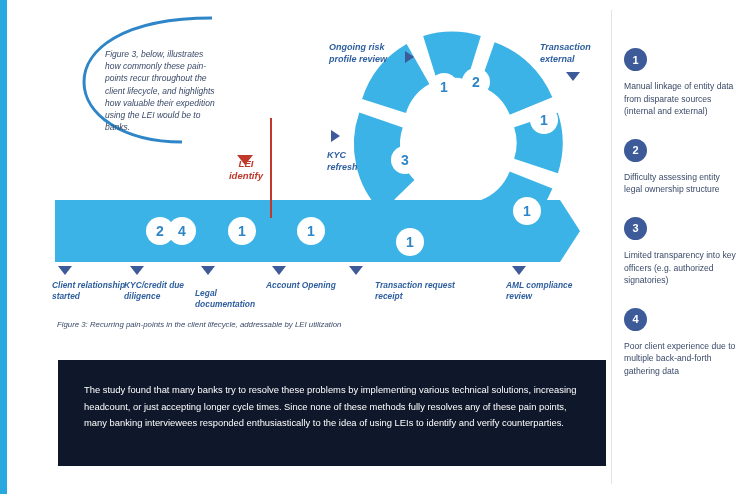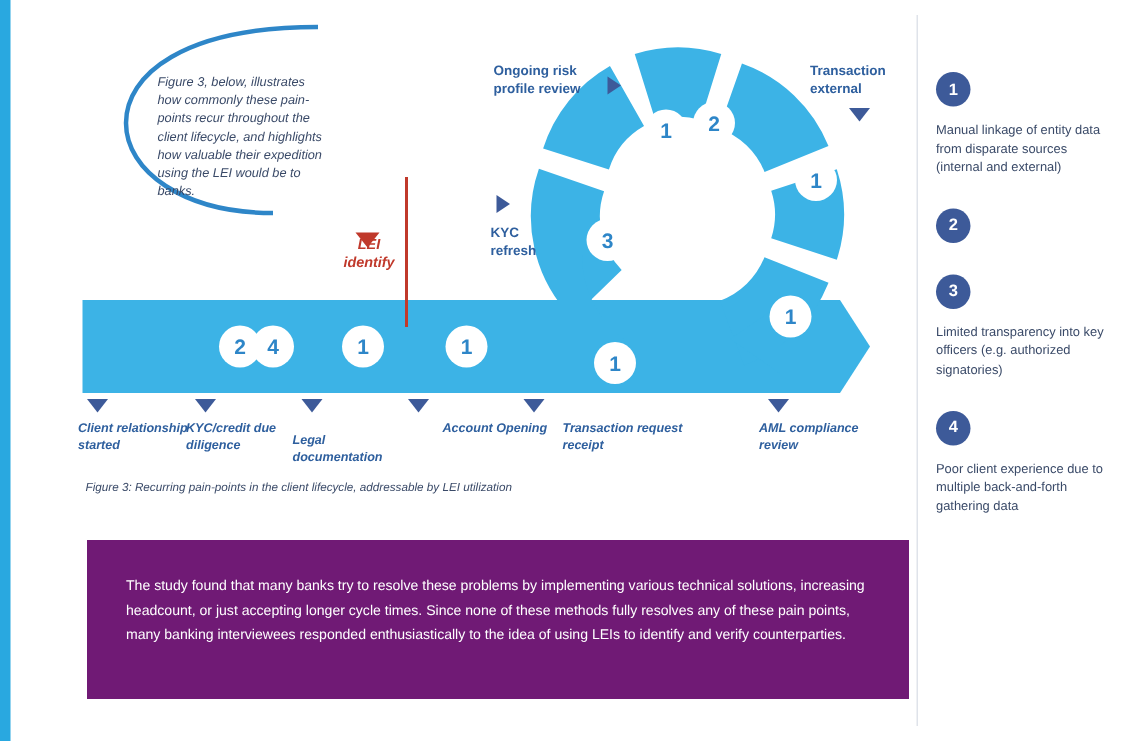--- a/index.html
+++ b/index.html
@@ -69,21 +69,21 @@
   }
   .lei-arrow{
     position:absolute;left:237px;top:155px;width:0;height:0;
     border-left:8px solid transparent;border-right:8px solid transparent;
     border-top:10px solid #c0392b;
   }
 
   
   .float-lbl{
     position:absolute;font-size:9px;line-height:11.5px;
-    font-weight:bold;color:#2e5f9e;
+    font-weight:bold;font-style:italic;color:#2e5f9e;
   }
   .tri-right{
     position:absolute;width:0;height:0;
     border-top:6px solid transparent;border-bottom:6px solid transparent;
     border-left:9px solid #3d5a99;
   }
   .tri-down{
     position:absolute;width:0;height:0;
     border-left:7px solid transparent;border-right:7px solid transparent;
     border-top:9px solid #3d5a99;
@@ -91,21 +91,21 @@
 
   
   .caption{
     position:absolute;left:57px;top:320px;width:420px;
     font-size:7.8px;font-style:italic;color:#3a4a68;
   }
 
   
   .bottombox{
     position:absolute;left:58px;top:360px;width:548px;height:106px;
-    background:#701a75;
+    background:#0f172a;
   }
   .bottombox p{
     margin:0;padding:22px 26px 0 26px;
     color:#ffffff;font-size:9.4px;line-height:16.5px;
   }
 
   
   .legend{position:absolute;left:624px;top:48px;width:120px;}
   .legend-item{position:relative;margin-bottom:21px;}
   .badge{
@@ -212,41 +212,42 @@
   <div class="marker" style="left:58px;top:266px;"></div>
   <div class="stage" style="left:52px;top:280px;">Client relationship started</div>
 
   <div class="marker" style="left:130px;top:266px;"></div>
   <div class="stage" style="left:124px;top:280px;">KYC/credit due diligence</div>
 
   <div class="marker" style="left:201px;top:266px;"></div>
   <div class="stage" style="left:195px;top:288px;">Legal documentation</div>
 
   <div class="marker" style="left:272px;top:266px;"></div>
-  <div class="stage" style="left:266px;top:280px;margin-left:29px;">Account Opening</div>
+  <div class="stage" style="left:266px;top:280px;">Account Opening</div>
 
   <div class="marker" style="left:349px;top:266px;"></div>
   <div class="stage" style="left:343px;top:280px;width:96px;margin-left:32px;">Transaction request receipt</div>
 
   <div class="marker" style="left:512px;top:266px;"></div>
   <div class="stage" style="left:506px;top:280px;width:92px;">AML compliance review</div>
 
   <div class="caption">Figure 3: Recurring pain-points in the client lifecycle, addressable by LEI utilization</div>
 
   <div class="bottombox">
     <p>The study found that many banks try to resolve these problems by implementing various technical solutions, increasing headcount, or just accepting longer cycle times. Since none of these methods fully resolves any of these pain points, many banking interviewees responded enthusiastically to the idea of using LEIs to identify and verify counterparties.</p>
   </div>
 
   <div class="legend">
     <div class="legend-item">
       <div class="badge">1</div>
       <div class="legend-text">Manual linkage of entity data from disparate sources (internal and external)</div>
     </div>
     <div class="legend-item">
       <div class="badge">2</div>
+      <div class="legend-text">Difficulty assessing entity legal ownership structure</div>
     </div>
     <div class="legend-item">
       <div class="badge">3</div>
       <div class="legend-text">Limited transparency into key officers (e.g. authorized signatories)</div>
     </div>
     <div class="legend-item">
       <div class="badge">4</div>
       <div class="legend-text">Poor client experience due to multiple back-and-forth gathering data</div>
     </div>
   </div>

